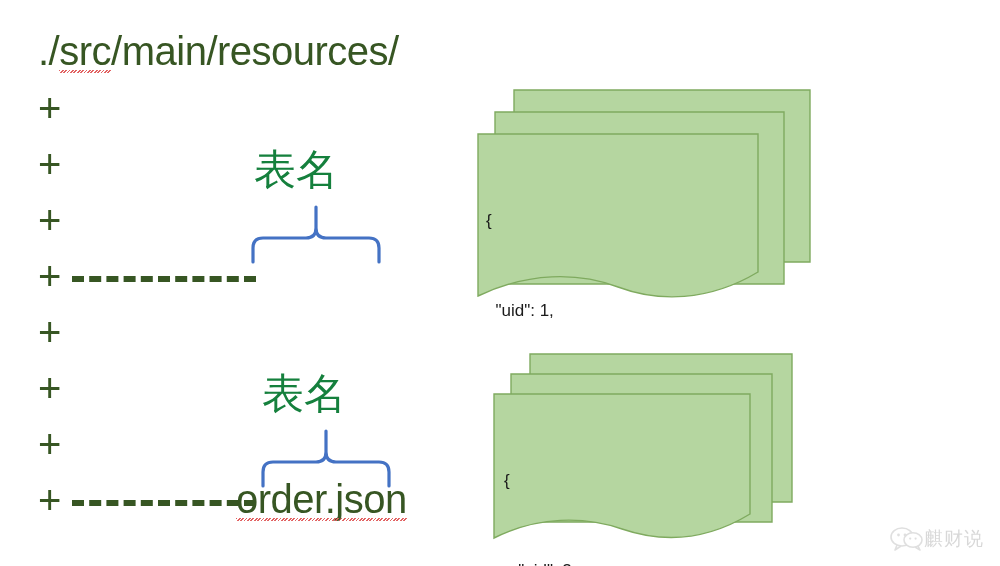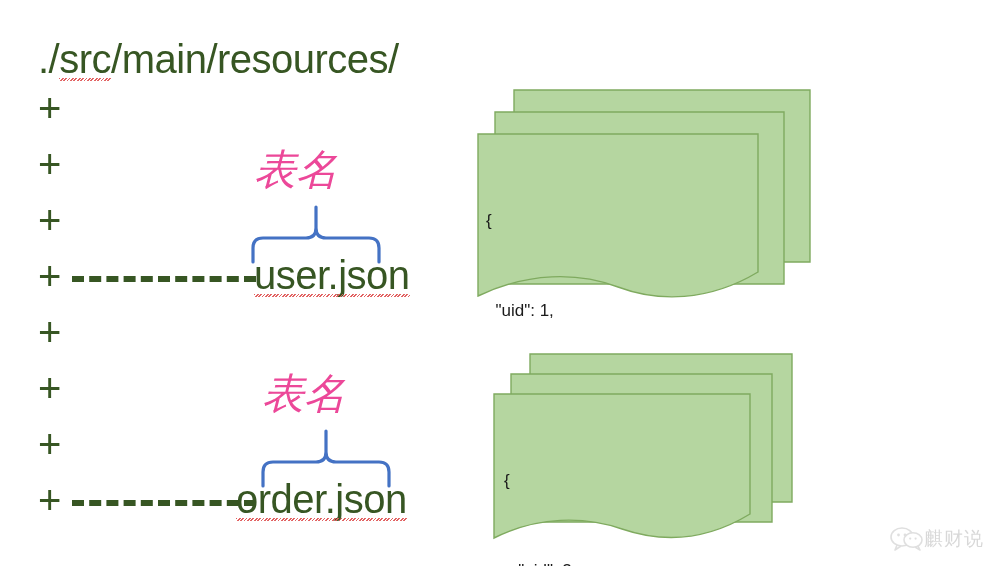--- a/index.html
+++ b/index.html
@@ -22,21 +22,20 @@
   #path-title {
     position: absolute;
     left: 38px;
     top: 28px;
     font-size: 40px;
     line-height: 46px;
     color: #375623;
     font-family: "Liberation Sans", sans-serif;
     white-space: nowrap;
     letter-spacing: -0.5px;
-    margin-top: 8px;
   }
   .squiggle {
     position: relative;
     display: inline-block;
   }
   .squiggle::after {
     content: "";
     position: absolute;
     left: 0;
     right: 0;
@@ -77,24 +76,23 @@
     font-family: "Liberation Sans", sans-serif;
     white-space: nowrap;
     letter-spacing: -0.5px;
   }
 
   
   .anno-label {
     position: absolute;
     font-size: 42px;
     line-height: 46px;
-    color: #ec4899;
+    color: #15803d;
     font-family: "DejaVu Sans", sans-serif;
     white-space: nowrap;
-    font-style: italic;
   }
   .brace {
     position: absolute;
   }
 
   
   .card-stack {
     position: absolute;
   }
   .card-stack svg {
@@ -147,23 +145,20 @@
   <div class="plus" style="left:38px; top:200px;">+</div>
   <div class="plus" style="left:38px; top:256px;">+</div>
   <div class="plus" style="left:38px; top:312px;">+</div>
   <div class="plus" style="left:38px; top:368px;">+</div>
   <div class="plus" style="left:38px; top:424px;">+</div>
   <div class="plus" style="left:38px; top:480px;">+</div>
 
   <div class="dash-line" style="left:72px; top:276px; width:184px;"></div>
   <div class="dash-line" style="left:72px; top:500px; width:184px;"></div>
 
-  <div class="filename" style="left:254px; top:252px;">
-    <span class="squiggle">user.json</span>
-  </div>
   <div class="filename" style="left:236px; top:476px;">
     <span class="squiggle">order.json</span>
   </div>
 
   <div class="anno-label" style="left:254px; top:147px;">表名</div>
   <svg class="brace" style="left:248px; top:205px;" width="136" height="60" viewBox="0 0 136 60" aria-hidden="true">
     <path d="M5,57 L5,43 Q5,33 15,33 L58,33 Q68,33 68,23 L68,2 L68,23 Q68,33 78,33 L121,33 Q131,33 131,43 L131,57" fill="none" stroke="#4472c4" stroke-width="3.2" stroke-linecap="round" stroke-linejoin="round"></path>
   </svg>
 
   <div class="anno-label" style="left:262px; top:371px;">表名</div>

